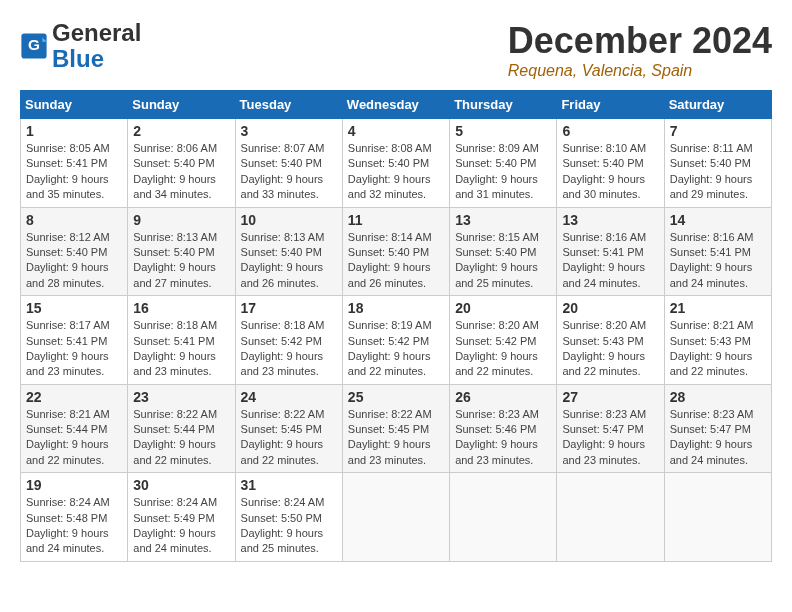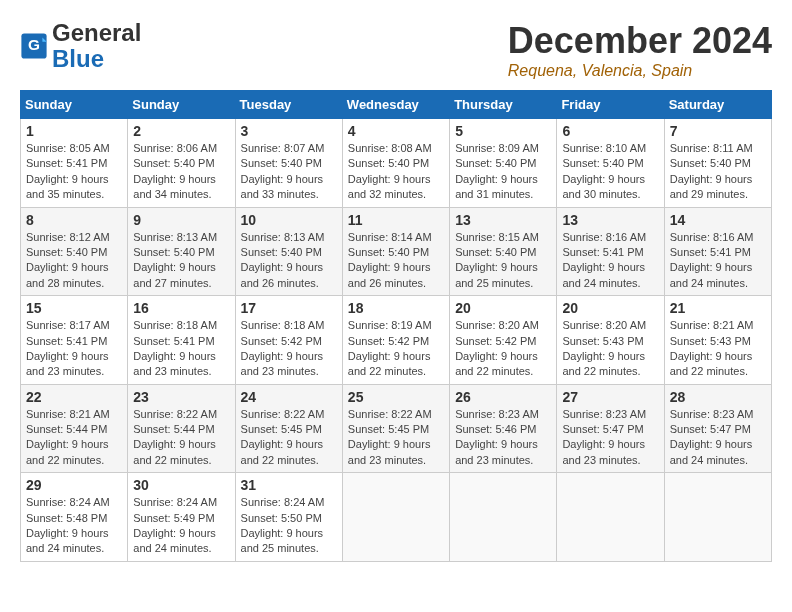--- a/index.html
+++ b/index.html
@@ -348,21 +348,21 @@
         <span class="day-number">28</span>
         <div class="day-info">
           Sunrise: 8:23 AM<br>
           Sunset: 5:47 PM<br>
           Daylight: 9 hours and 24 minutes.
         </div>
       </td>
       </tr>
       <tr>
         <td>
-        <span class="day-number">29</span>
+        <span class="day-number">19</span>
         <div class="day-info">
           Sunrise: 8:24 AM<br>
           Sunset: 5:48 PM<br>
           Daylight: 9 hours and 24 minutes.
         </div>
       </td>
         <td>
         <span class="day-number">30</span>
         <div class="day-info">
           Sunrise: 8:24 AM<br>

